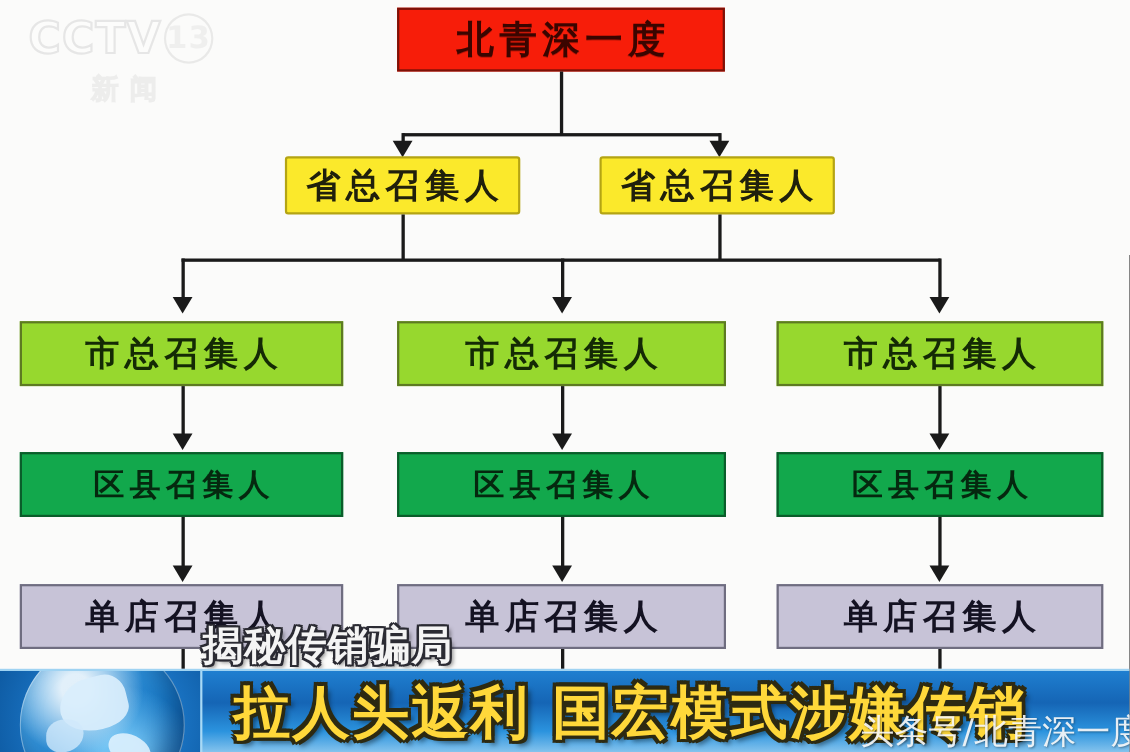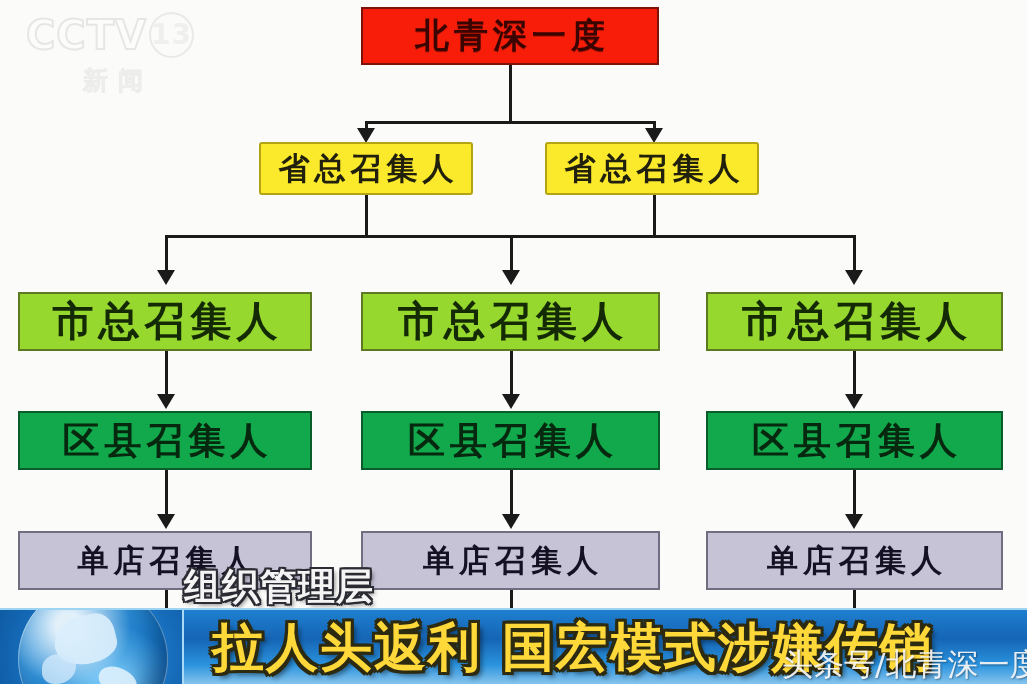--- a/index.html
+++ b/index.html
@@ -83,27 +83,27 @@
     background: #fbe92b;
     border: 2px solid #b4a413;
     border-radius: 3px;
     color: #20200c;
     font-size: 31px;
   }
   .node.city {
     background: #97d82e;
     border: 2px solid #5d7a22;
     color: #142a05;
-    font-size: 41px;
+    font-size: 31px;
   }
   .node.district {
     background: #12a84c;
     border: 2px solid #0a5d2a;
     color: #05280f;
-    font-size: 37px;
+    font-size: 28px;
   }
   .node.store {
     background: #c7c3d7;
     border: 2px solid #6f6d80;
     color: #141222;
     font-size: 31px;
     text-align: center;
   }
 
   
@@ -329,21 +329,21 @@
   <div class="arrow" style="left:845px; top:514px;"></div>
 
   <div class="node store" style="left:18px; top:531px; width:294px; height:59px;">单店召集人</div>
   <div class="node store" style="left:361px; top:531px; width:299px; height:59px;">单店召集人</div>
   <div class="node store" style="left:706px; top:531px; width:297px; height:59px;">单店召集人</div>
 
   <div class="line vline" style="left:165px; top:590px; height:18px;"></div>
   <div class="line vline" style="left:510px; top:590px; height:18px;"></div>
   <div class="line vline" style="left:853px; top:590px; height:18px;"></div>
 
-  <div id="subtitle-overlay">组织管理层</div>
+  <div id="subtitle-overlay">揭秘传销骗局</div>
 
   <div id="news-banner">
     <div id="banner-globe">
       <div class="sphere"></div>
       <div class="landmass-a"></div>
       <div class="landmass-b"></div>
       <div class="landmass-c"></div>
       <div class="meridian"></div>
     </div>
     <div id="banner-headline">拉人头返利 国宏模式涉嫌传销</div>

